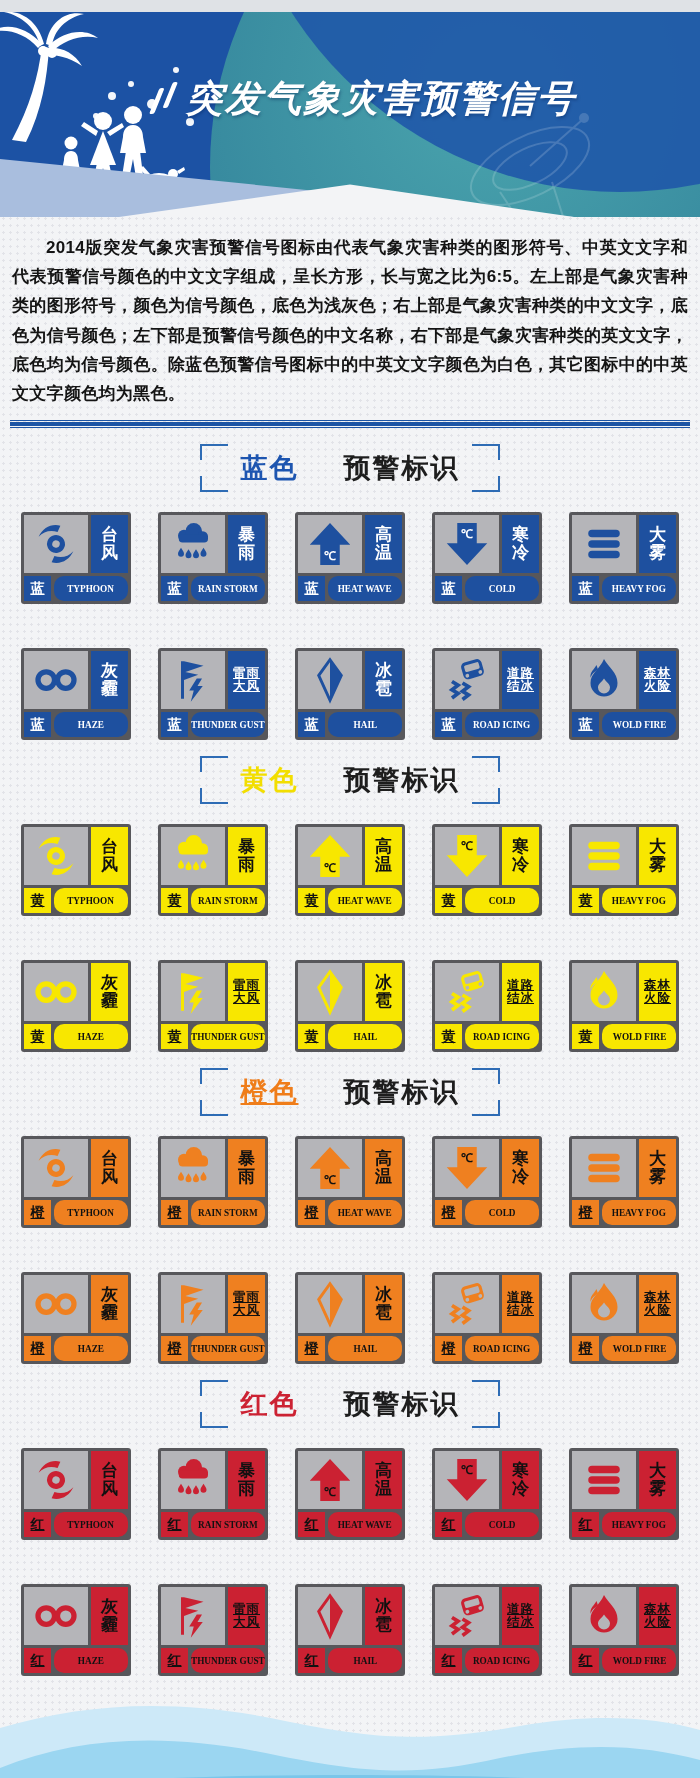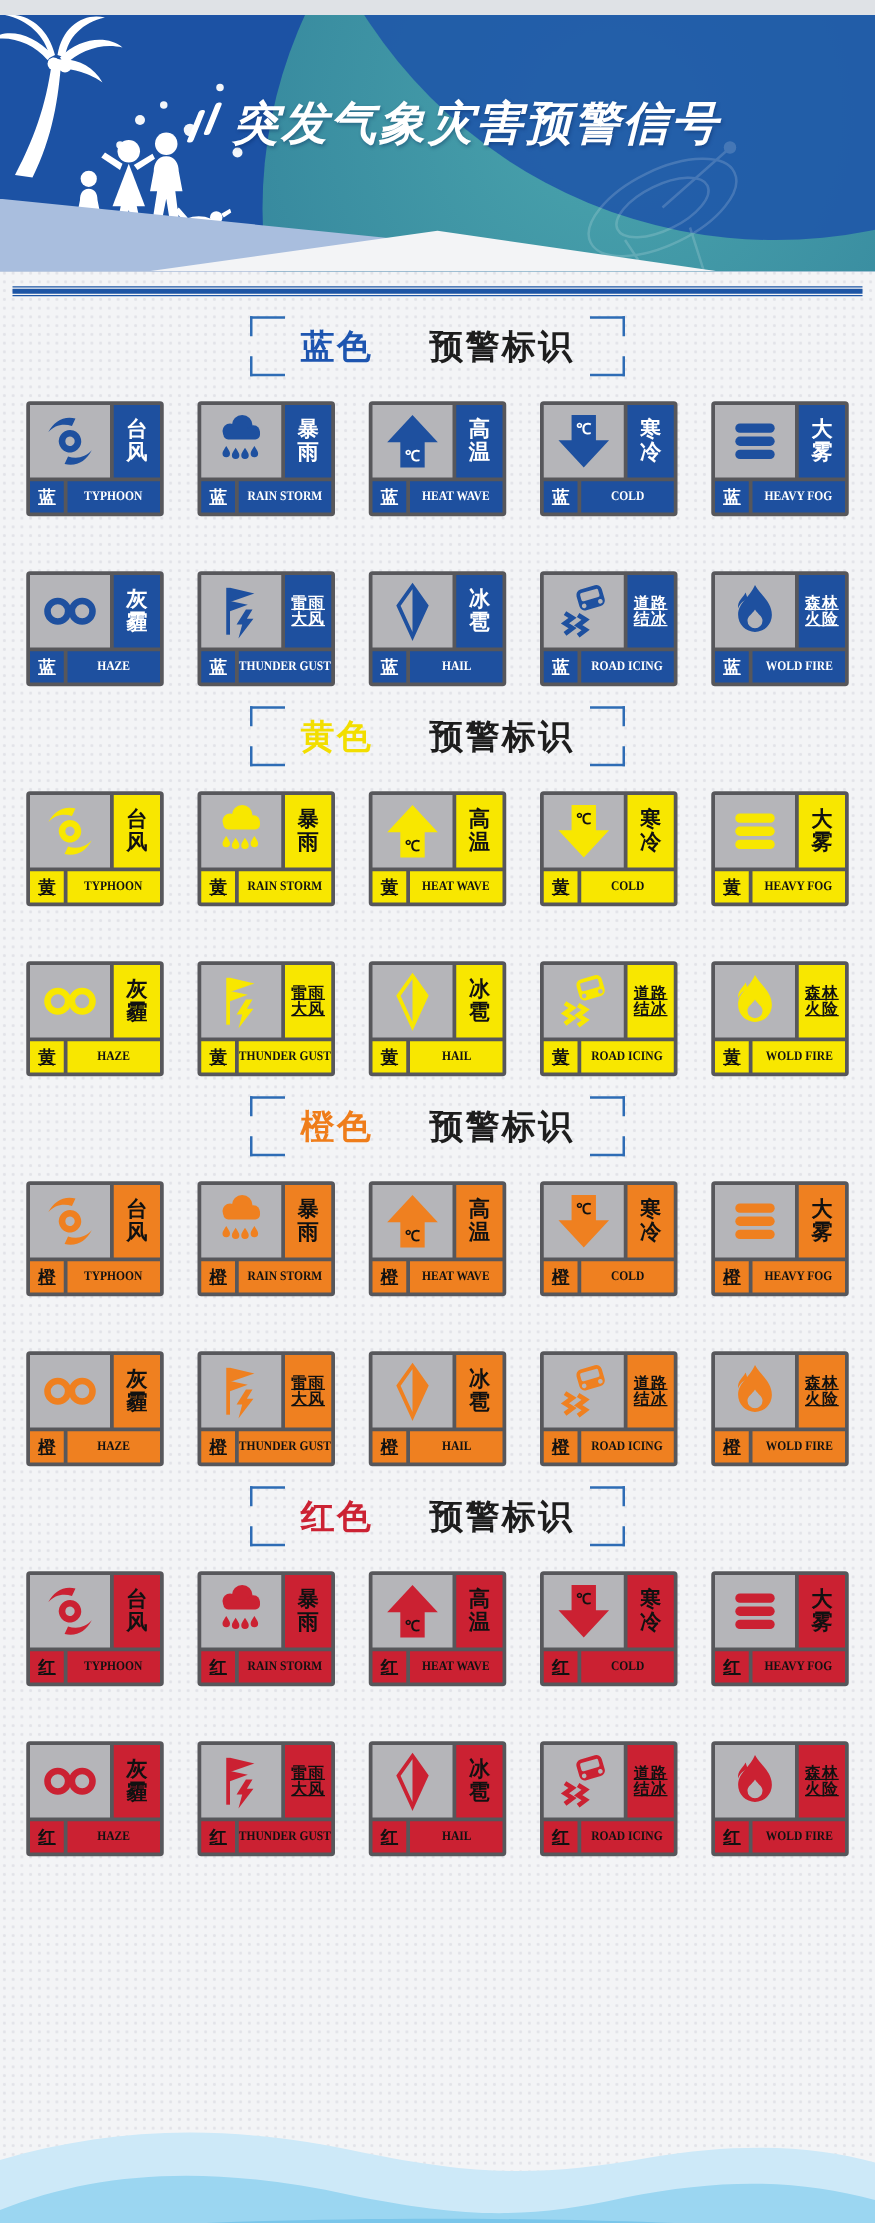--- a/index.html
+++ b/index.html
@@ -41,21 +41,21 @@
   .r1{display:flex;gap:3px;height:58px;}
   .r2{display:flex;gap:3px;flex:1;}
   .icon-cell{width:64px;flex:0 0 64px;background:#b5b5b9;display:flex;align-items:center;justify-content:center;}
   .icon-cell svg{width:48px;height:48px;display:block;}
   .zh-cell{flex:1;background:var(--sig);color:var(--on);display:flex;flex-direction:column;
         align-items:center;justify-content:center;font-weight:800;line-height:1.08;}
   .zh-cell.zh2 span{font-size:17px;}
   .zh-cell.zh4 span{font-size:12.5px;letter-spacing:1px;text-decoration:underline;}
   .badge-cell{width:27px;flex:0 0 27px;background:var(--sig);color:var(--on);display:flex;
         align-items:center;justify-content:center;font-size:14px;font-weight:800;text-decoration:underline;}
-  .en-cell{flex:1;background:var(--sig);color:var(--on);display:flex;align-items:center;justify-content:center;overflow:hidden;}
+  .en-cell{flex:1;background:var(--sig);color:var(--on);display:flex;align-items:center;justify-content:center;overflow:hidden;border-radius:10px;}
   .en-cell span{font-family:"Liberation Serif",serif;font-weight:700;font-size:10.5px;white-space:nowrap;
         transform:scaleX(.88);letter-spacing:0;}
   
   .sig{fill:var(--sig);}
   .sigst{stroke:var(--sig);fill:none;}
   .onc{fill:var(--on);font-family:"Liberation Sans",sans-serif;}
   .bgc{fill:#b5b5b9;}
   
   .footer{margin-top:auto;flex:0 0 auto;height:96px;position:relative;}
   .footer svg{display:block;}
@@ -123,20 +123,21 @@
           <path d="M1 7l-7-8 3-3 7 8z"></path>
         </g>
       </g>
     </svg>
 
     <div class="hdr-title" style="color: rgb(255, 255, 255);">突发气象灾害预警信号</div>
     <div class="hdr-peri"></div>
     <div class="hdr-wedge"></div>
   </div>
 
+  <p class="intro">2014版突发气象灾害预警信号图标由代表气象灾害种类的图形符号、中英文文字和代表预警信号颜色的中文文字组成，呈长方形，长与宽之比为6:5。左上部是气象灾害种类的图形符号，颜色为信号颜色，底色为浅灰色；右上部是气象灾害种类的中文文字，底色为信号颜色；左下部是预警信号颜色的中文名称，右下部是气象灾害种类的英文文字，底色均为信号颜色。除蓝色预警信号图标中的中英文文字颜色为白色，其它图标中的中英文文字颜色均为黑色。</p>
   <div class="rule"></div>
 
   <div>
   <section>
     <div class="sec-head">
       <span class="cnr tl"></span>
       <span class="cnr tr"></span>
       <span class="cnr bl"></span>
       <span class="cnr br"></span>
       <span style="color: rgb(29, 85, 176);">蓝色</span>
@@ -632,21 +633,21 @@
   </div>
 </div>
   </section>
 
   <section>
     <div class="sec-head">
       <span class="cnr tl"></span>
       <span class="cnr tr"></span>
       <span class="cnr bl"></span>
       <span class="cnr br"></span>
-      <span style="color: rgb(239, 125, 26);">橙色</span>
+      <span style="color: rgb(239, 125, 26); text-decoration: underline;">橙色</span>
           <span>预警标识</span>
     </div>
     <div class="rows">
   <div class="card" style="--sig: #ef8020; --on: #111111;">
     <div class="r1">
       <div class="icon-cell">
                 <svg viewBox="0 0 64 64">
                   <g class="sig" transform="rotate(18 32 32)">
     <path fill-rule="evenodd" d="M32 20a12 12 0 1 0 .01 0zm0 7a5 5 0 1 1 0 10 5 5 0 0 1 0-10z"></path>
     <path d="M30 7C17 8 9 17 7 30c4-9 12-14 22-14z"></path>

